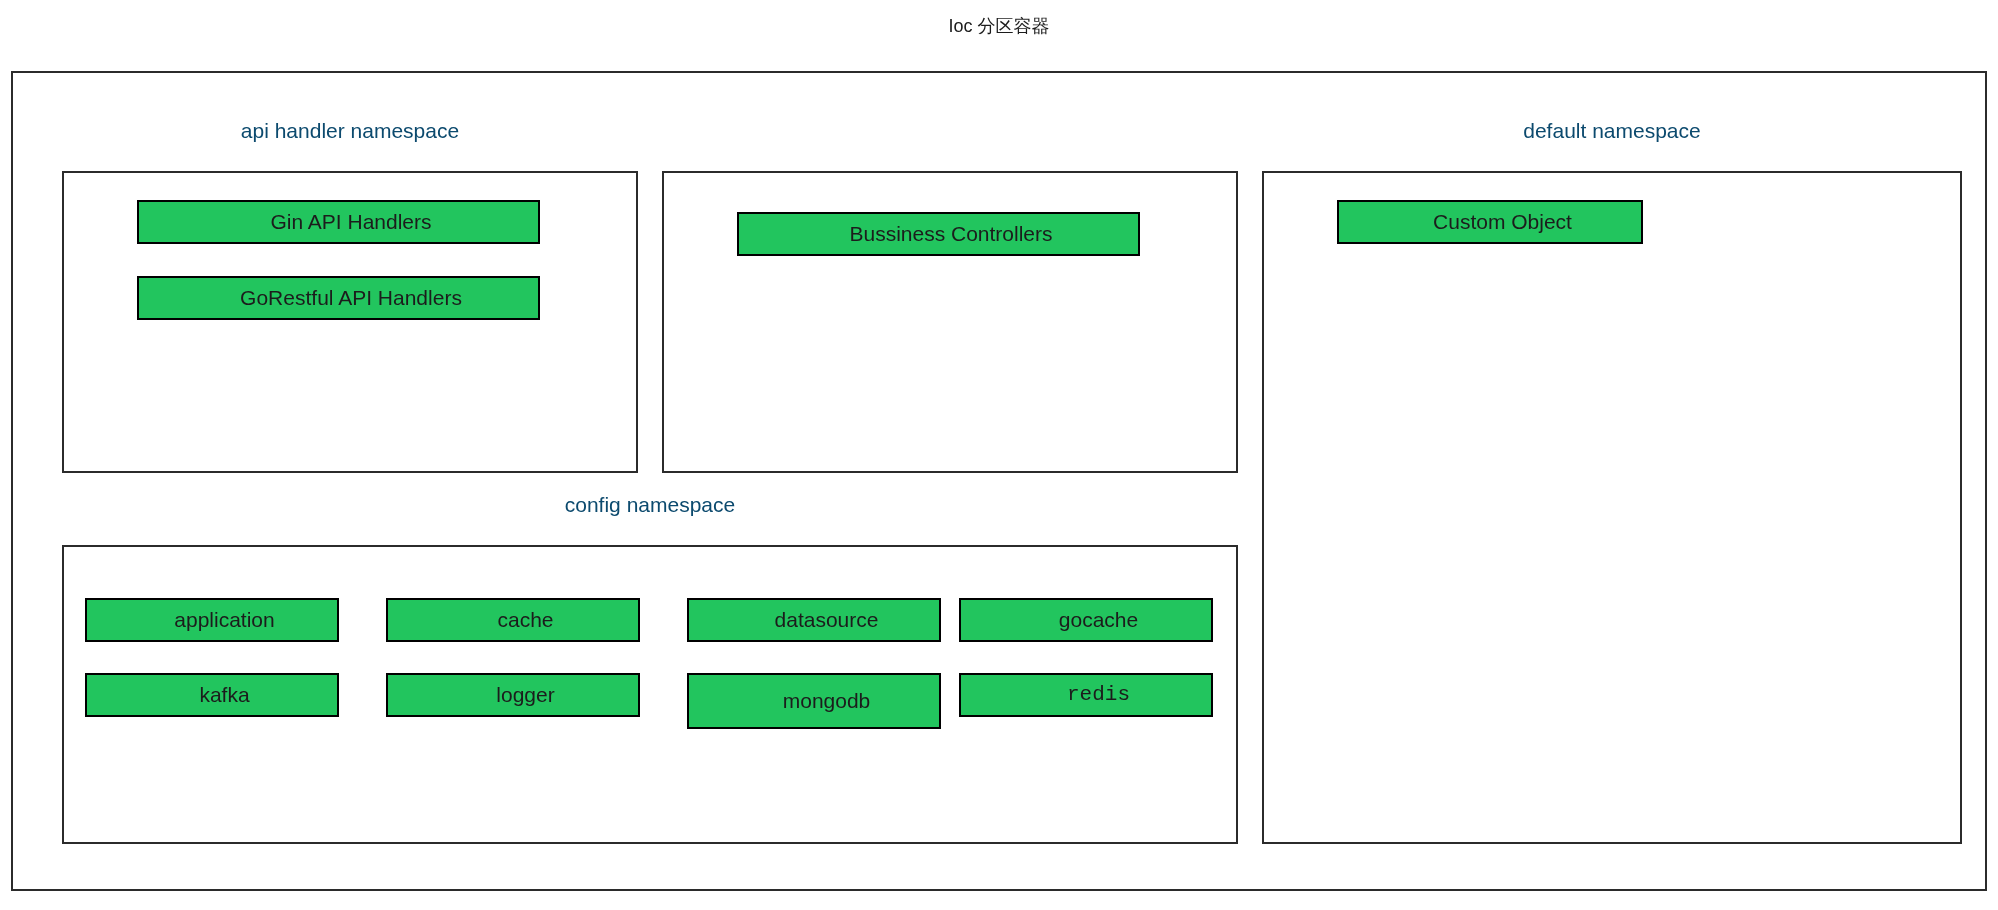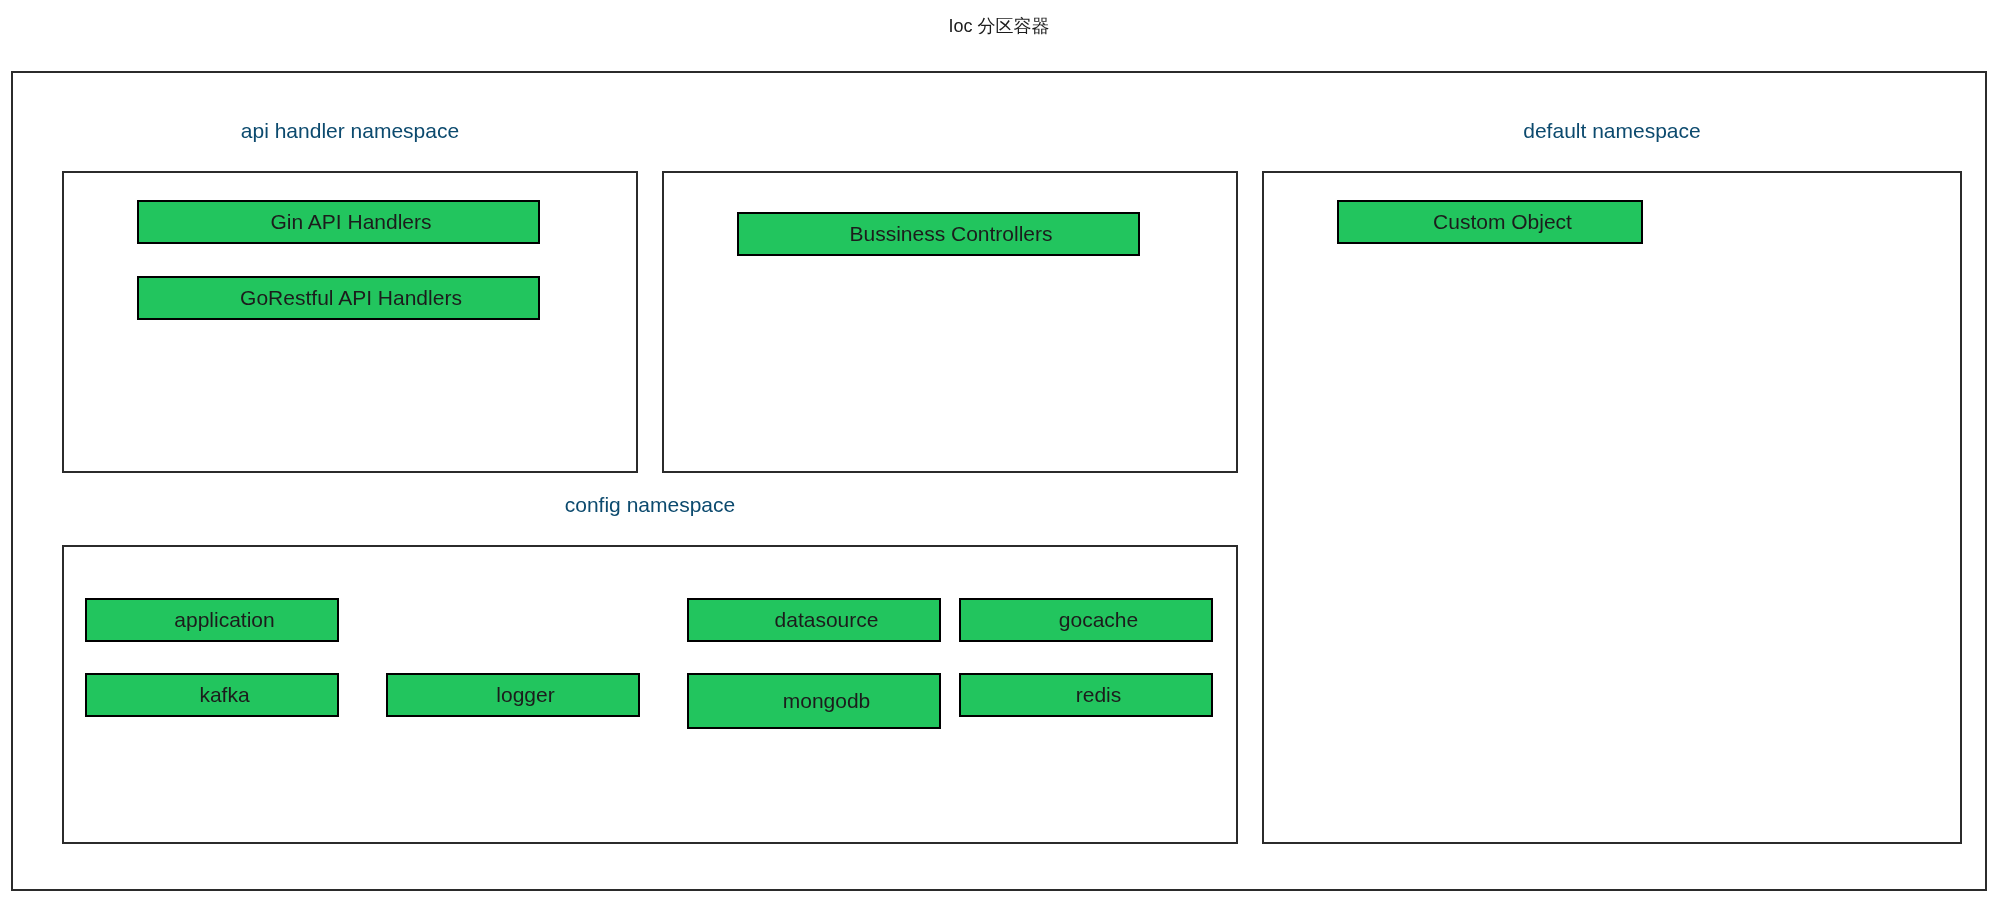--- a/index.html
+++ b/index.html
@@ -121,21 +121,21 @@
 
   
   .c-application { left: 85px;  top: 598px; width: 254px; height: 44px; }
   .c-cache       { left: 386px; top: 598px; width: 254px; height: 44px; }
   .c-datasource  { left: 687px; top: 598px; width: 254px; height: 44px; }
   .c-gocache     { left: 959px; top: 598px; width: 254px; height: 44px; }
 
   .c-kafka       { left: 85px;  top: 673px; width: 254px; height: 44px; }
   .c-logger      { left: 386px; top: 673px; width: 254px; height: 44px; }
   .c-mongodb     { left: 687px; top: 673px; width: 254px; height: 56px; }
-  .c-redis       { left: 959px; top: 673px; width: 254px; height: 44px; }
+  .c-redis       { left: 959px; top: 673px; width: 254px; height: 44px; font-family: Liberation Mono, monospace; }
 
   .c-trace       { left: 85px;  top: 748px; width: 254px; height: 44px; }
 </style>
 </head>
 <body>
 
 <div id="diagram">
 
   <div class="diagram-title">Ioc 分区容器</div>
 
@@ -153,20 +153,21 @@
 
   <div class="ns-label lbl-default">default namespace</div>
   <div class="box ns-default"></div>
 
   <div class="comp c-custom">Custom Object</div>
 
   <div class="ns-label lbl-config">config namespace</div>
   <div class="box ns-config"></div>
 
   <div class="comp c-application">application</div>
+  <div class="comp c-cache">cache</div>
   <div class="comp c-datasource">datasource</div>
   <div class="comp c-gocache">gocache</div>
 
   <div class="comp c-kafka">kafka</div>
   <div class="comp c-logger">logger</div>
   <div class="comp c-mongodb">mongodb</div>
   <div class="comp c-redis">redis</div>
 
 
 </div>

